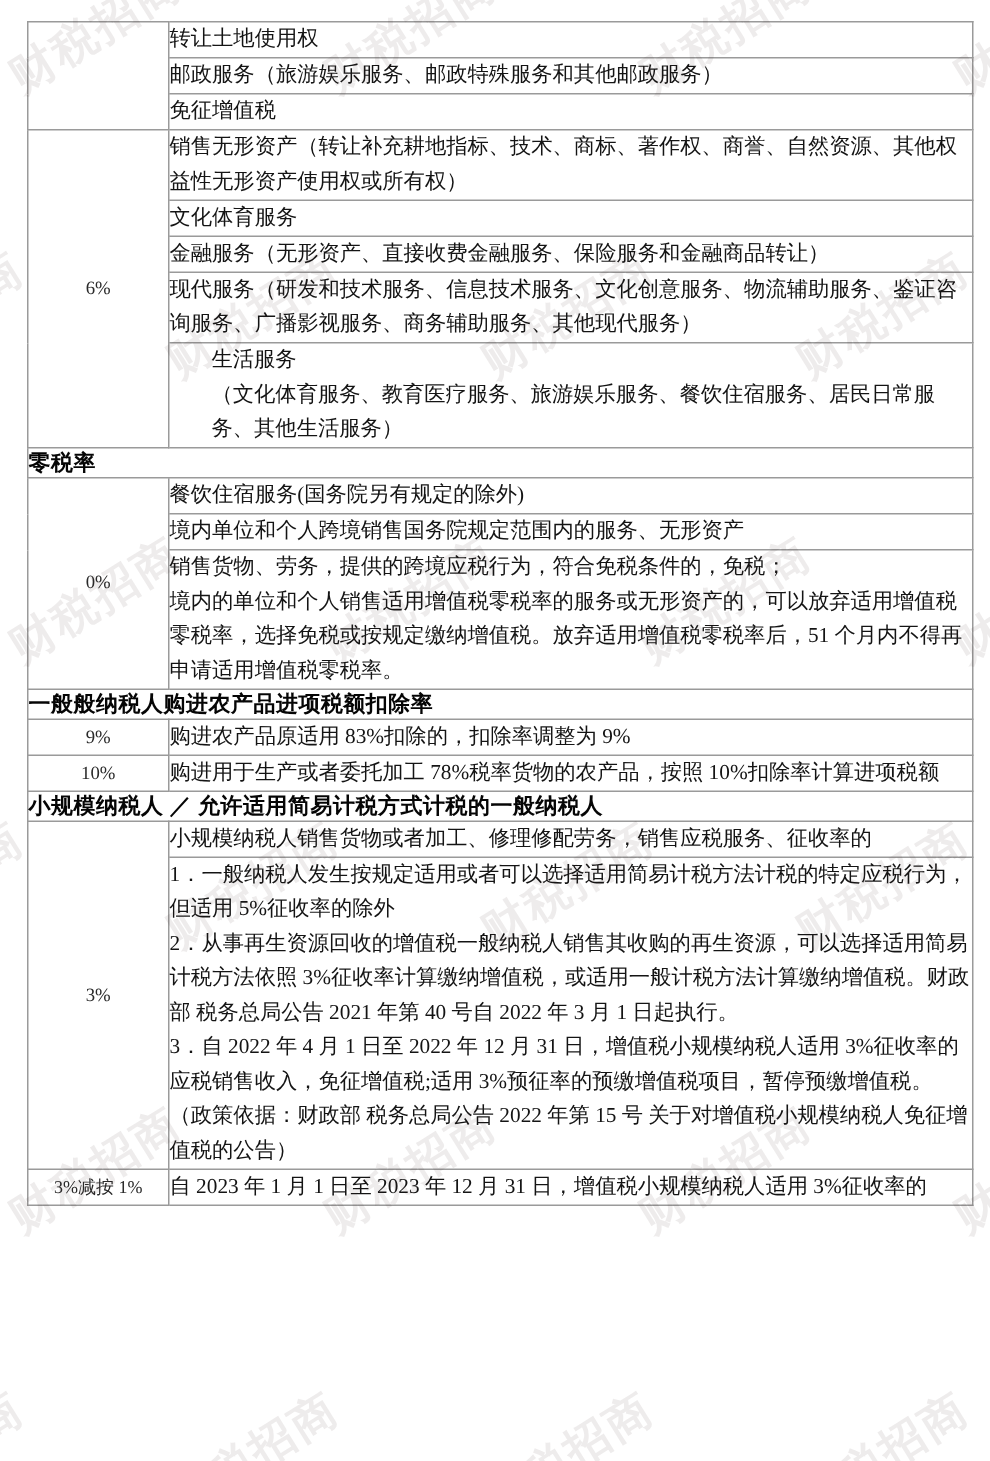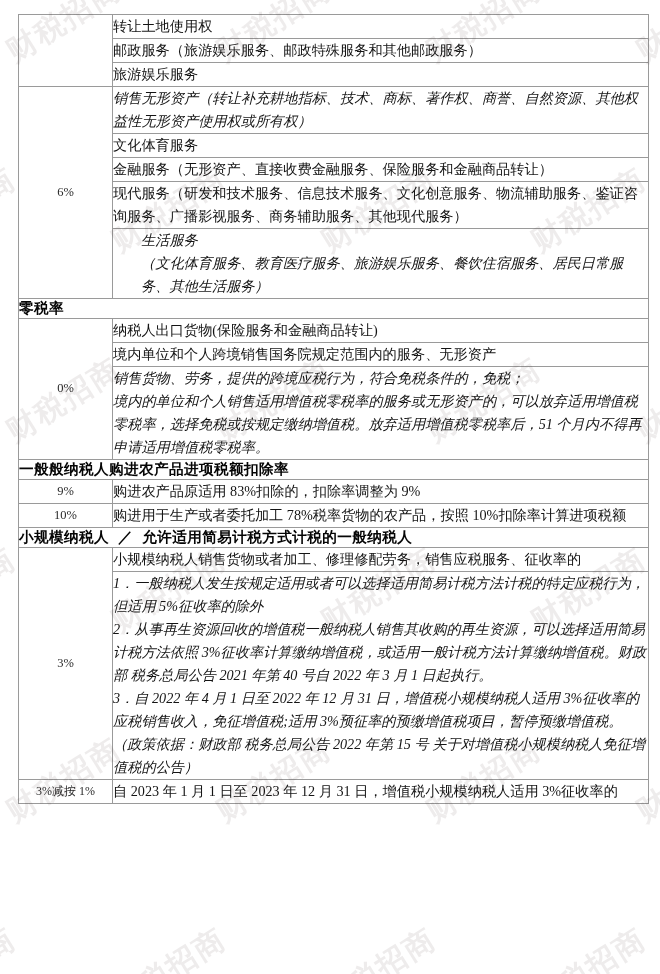--- a/index.html
+++ b/index.html
@@ -87,26 +87,25 @@
     font-family: "Liberation Serif", "DejaVu Serif", serif;
   }
 
   
   .section-cell {
     font-size: 14.6px;
     font-weight: 700;
     padding: 6px 8px 6px 12px;
     color: #050505;
     letter-spacing: 0.4px;
-    font-family: Liberation Mono, monospace;
+    font-family: Liberation Serif, serif;
   }
 
   .nowrap-ind {
     white-space: pre-wrap;
-    font-style: italic;
   }
 </style>
 </head>
 <body>
 
 <div id="page">
   <table class="rate-table">
     <colgroup>
       <col class="c-rate">
       <col class="c-body">
@@ -116,21 +115,21 @@
       <tr>
         <td rowspan="3" class="rate-cell"></td>
         <td class="body-cell">转让土地使用权</td>
       </tr>
 
       <tr>
         <td class="body-cell">邮政服务（旅游娱乐服务、邮政特殊服务和其他邮政服务）</td>
       </tr>
 
       <tr>
-        <td class="body-cell">旅游娱乐服务</td>
+        <td class="body-cell">免征增值税</td>
       </tr>
 
       <tr>
         <td rowspan="5" class="rate-cell">6%</td>
         <td class="body-cell nowrap-ind">销售无形资产（转让补充耕地指标、技术、商标、著作权、商誉、自然资源、其他权益性无形资产使用权或所有权）</td>
       </tr>
       <tr>
         <td class="body-cell">文化体育服务</td>
       </tr>
       <tr>
@@ -143,21 +142,21 @@
         <td class="body-cell nowrap-ind" style="white-space: pre-wrap; padding-left: 28px;">生活服务
 （文化体育服务、教育医疗服务、旅游娱乐服务、餐饮住宿服务、居民日常服务、其他生活服务）</td>
       </tr>
 
       <tr>
         <td colspan="2" class="section-cell">零税率</td>
       </tr>
 
       <tr>
         <td rowspan="3" class="rate-cell">0%</td>
-        <td class="body-cell">纳税人出口货物(保险服务和金融商品转让)</td>
+        <td class="body-cell">餐饮住宿服务(国务院另有规定的除外)</td>
       </tr>
       <tr>
         <td class="body-cell">境内单位和个人跨境销售国务院规定范围内的服务、无形资产</td>
       </tr>
       <tr>
         <td class="body-cell nowrap-ind" style="white-space: pre-wrap;">销售货物、劳务，提供的跨境应税行为，符合免税条件的，免税；
 境内的单位和个人销售适用增值税零税率的服务或无形资产的，可以放弃适用增值税零税率，选择免税或按规定缴纳增值税。放弃适用增值税零税率后，51 个月内不得再申请适用增值税零税率。</td>
       </tr>
 
       <tr>

